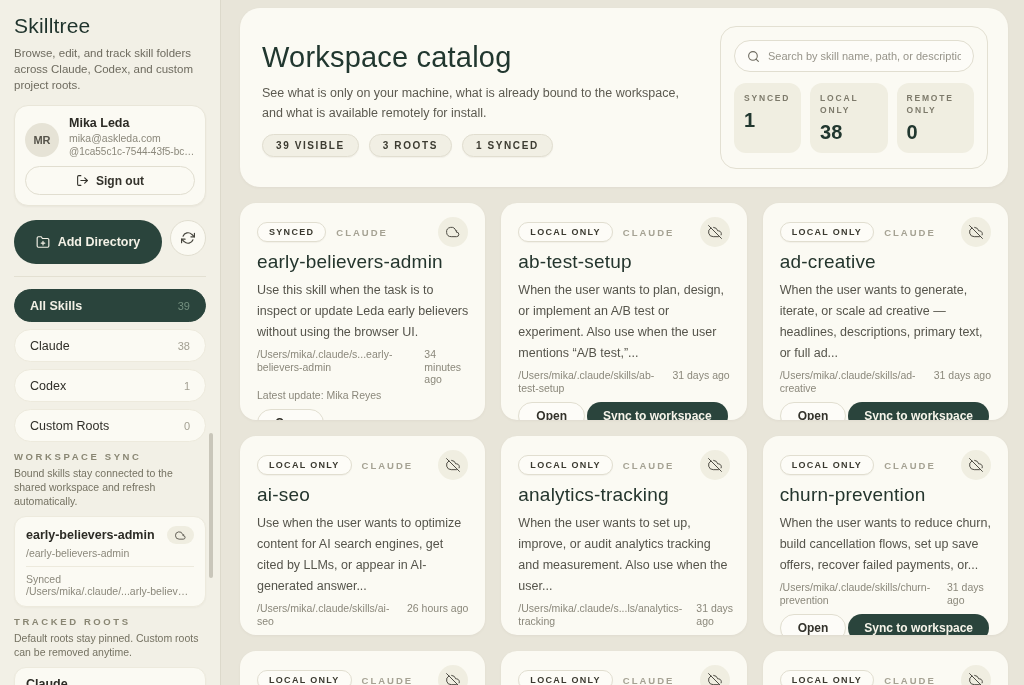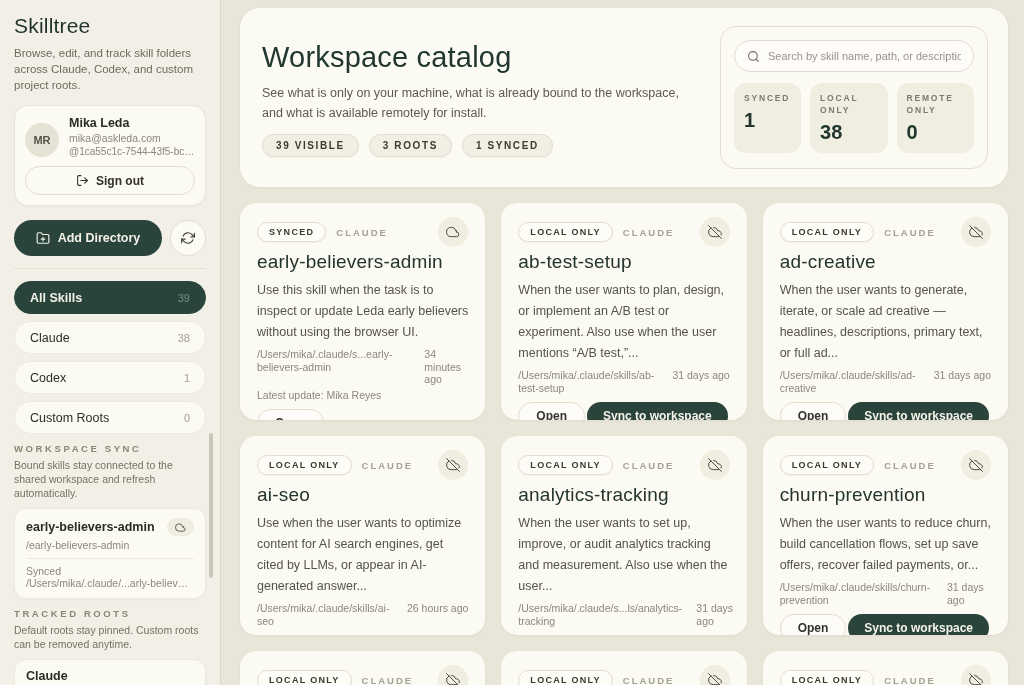--- a/index.html
+++ b/index.html
@@ -38,21 +38,21 @@
   .user-id { font-size:10px; color:#8b887b; margin-top:2px; white-space:nowrap; overflow:hidden; text-overflow:ellipsis; max-width:130px; }
   .signout-btn {
     margin-top:9px; width:100%; height:29px; border-radius:999px;
     background:#fbfaf3; border:1px solid #e1ded0; color:#33322b;
     font-size:12px; font-weight:bold; font-family:inherit; cursor:pointer;
     display:flex; align-items:center; justify-content:center; gap:7px;
   }
 
   .add-row { margin-top:14px; display:flex; gap:8px; }
   .add-btn {
-    flex:1; height:36px; border-radius:999px; border:none; cursor:pointer;
+    flex:1; height:44px; border-radius:999px; border:none; cursor:pointer;
     background:#2a443c; color:#f3f1e6; font-size:12.5px; font-weight:bold; font-family:inherit;
     display:flex; align-items:center; justify-content:center; gap:8px;
   }
   .refresh-btn {
     width:36px; height:36px; border-radius:50%; cursor:pointer;
     background:#fbfaf3; border:1px solid #e1ded0; color:#45443c;
     display:flex; align-items:center; justify-content:center;
   }
   .sb-divider { border:none; border-top:1px solid #e3e0d2; margin:12px 0; }
 

